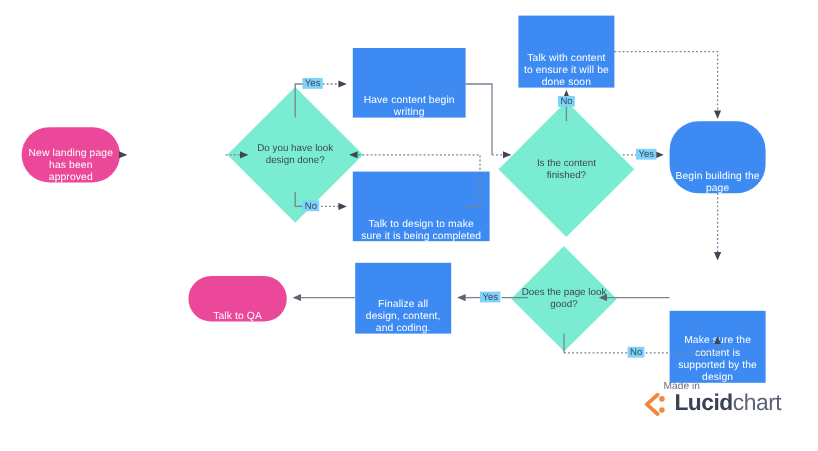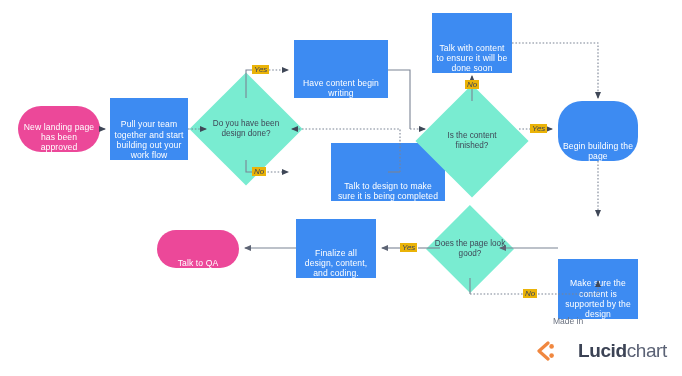--- a/index.html
+++ b/index.html
@@ -17,32 +17,32 @@
   .pill{background:#ec4899;border-radius:999px;font-size:8.6px;}
   .diamond-wrap{position:absolute;}
   .diamond{position:absolute;inset:0;background:#79ecd1;
            transform:rotate(45deg);}
   .diamond-txt{position:absolute;inset:0;display:flex;align-items:center;
                justify-content:center;text-align:center;color:#3f4757;
                font-size:8.2px;line-height:1.2;z-index:2;}
 
   
   .elabel{position:absolute;font-size:8px;color:#3f4757;
-          background:#eab308;padding:0 2px;white-space:nowrap;z-index:5;font-style:italic;}
+          background:#7dd3fc;padding:0 2px;white-space:nowrap;z-index:5;}
 
   svg.wires{position:absolute;left:0;top:0;width:682px;height:376px;
             overflow:visible;z-index:1;}
   .solid{stroke:#7b8494;stroke-width:1.1;fill:none;}
   .dash{stroke:#7b8494;stroke-width:1.1;fill:none;stroke-dasharray:1.6 1.8;}
 
   
   #logo{position:absolute;left:535px;top:316px;width:140px;}
   #logo .made{font-size:8.5px;color:#6b7280;text-align:left;
               width:106px;margin-left:18px;}
-  #logo .mark{display:flex;align-items:center;margin-top:14px;gap:16px;}
+  #logo .mark{display:flex;align-items:center;margin-top:0;}
   #logo .word{font-size:19px;color:#3b4254;margin-left:5px;
               letter-spacing:-.4px;}
   #logo .word b{font-weight:bold;}
   #logo .word i{font-style:normal;font-weight:400;color:#5b6275;}
 </style>
 </head>
 <body>
 
 <div id="canvas">
 
@@ -94,34 +94,31 @@
 
     <path class="solid" d="M470,278 L470,294"></path>
     <path class="dash" d="M470,294 L598,294 L598,285"></path>
     <path class="solid" d="M598,285 L598,281" marker-end="url(#ah)"></path>
   </svg>
 
   <div class="node pill" style="left:18px;top:106px;width:82px;height:46px;">
     <span>New landing page has been approved</span>
   </div>
 
-  <div class="node rect" style="left:110px;top:98px;width:78px;height:62px;">
-    <span>Pull your team together and start building out your work flow</span>
-  </div>
 
   <div class="diamond-wrap" style="left:206px;top:89px;width:80px;height:80px;">
     <div class="diamond"></div>
-    <div class="diamond-txt">Do you have been design done?</div>
+    <div class="diamond-txt">Do you have look design done?</div>
   </div>
 
   <div class="node rect" style="left:294px;top:40px;width:94px;height:58px;">
     <span>Have content begin writing</span>
   </div>
 
-  <div class="node rect" style="left:294px;top:143px;width:114px;height:58px;margin-left:37px;">
+  <div class="node rect" style="left:294px;top:143px;width:114px;height:58px;">
     <span>Talk to design to make sure it is being completed</span>
   </div>
 
   <div class="node rect" style="left:432px;top:13px;width:80px;height:60px;">
     <span>Talk with content to ensure it will be done soon</span>
   </div>
 
   <div class="diamond-wrap" style="left:432px;top:101px;width:80px;height:80px;">
     <div class="diamond"></div>
     <div class="diamond-txt">Is the content finished?</div>

